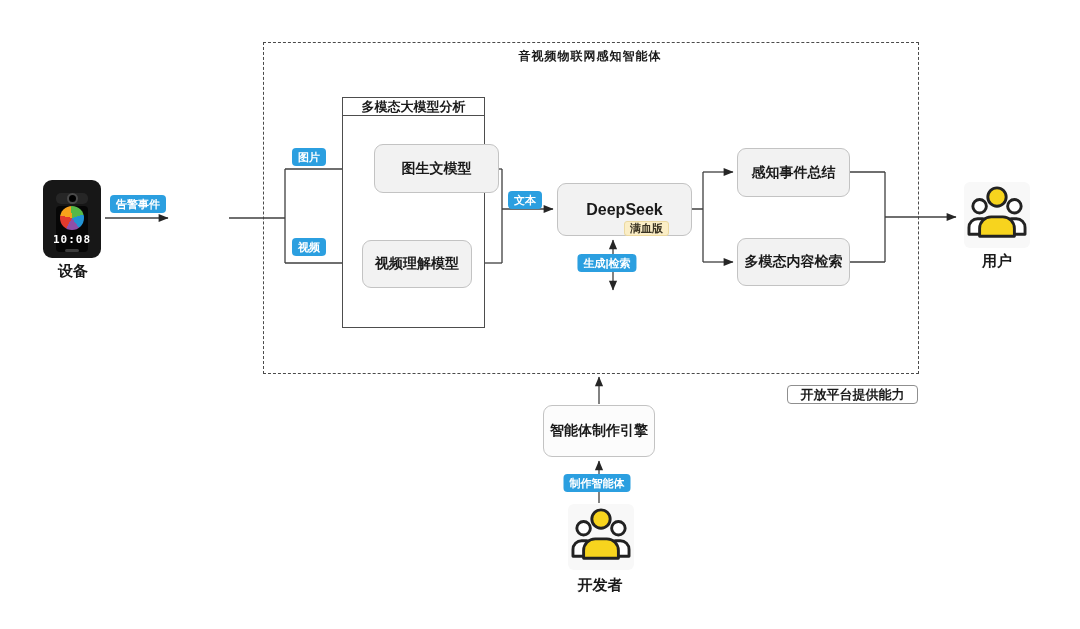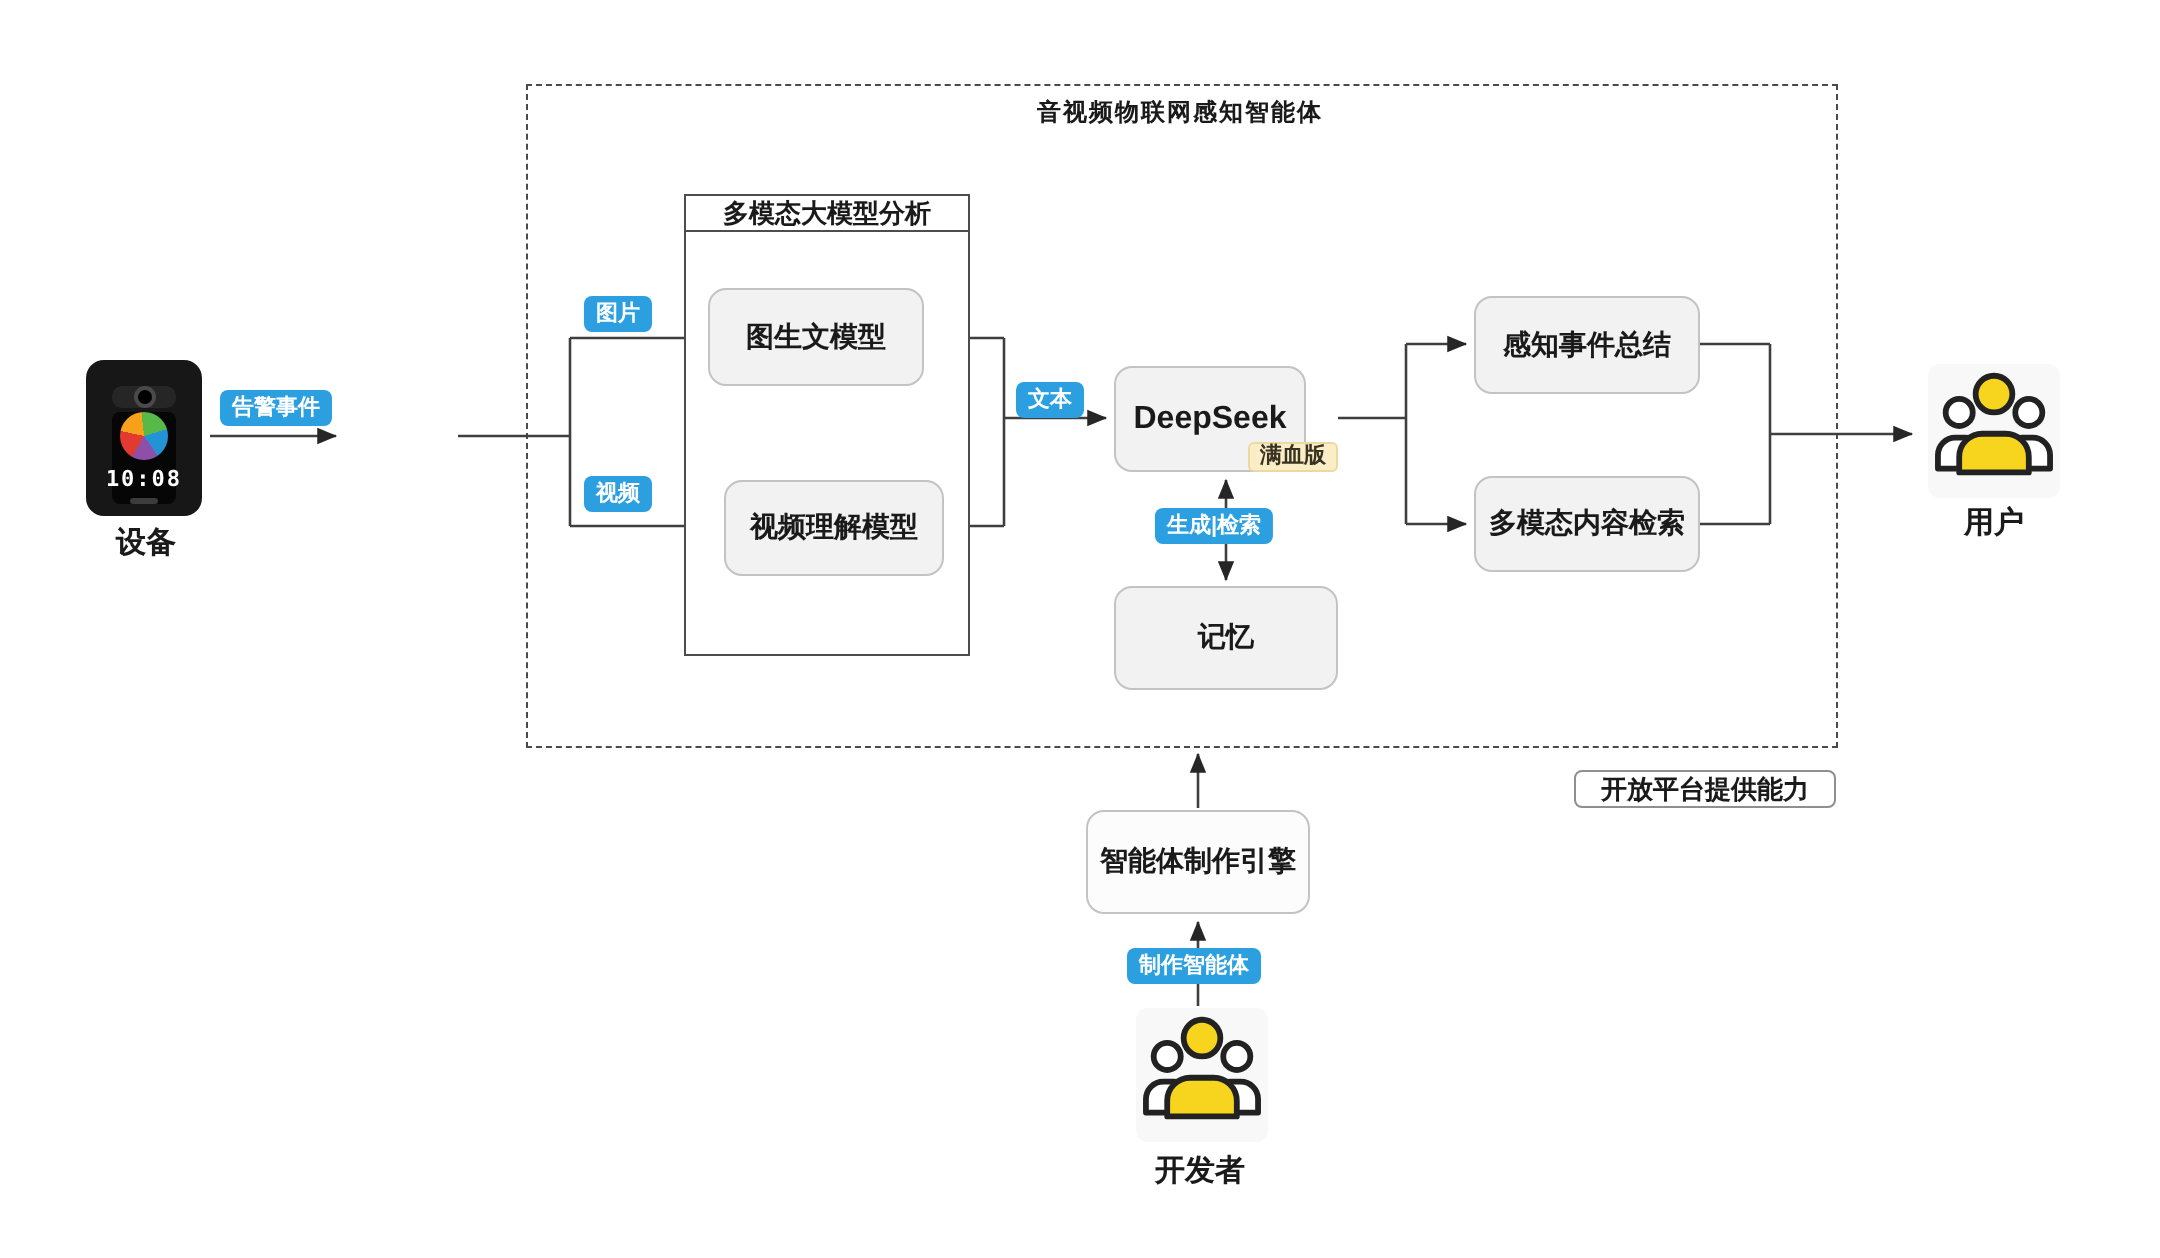--- a/index.html
+++ b/index.html
@@ -104,26 +104,25 @@
       <path d="M599 404 V377" marker-end="url(#ah)"></path>
     </g>
   </svg>
 
   <div class="agent-box"></div>
   <div class="agent-title">音视频物联网感知智能体</div>
 
   <div class="analysis-group">
     <div class="analysis-header">多模态大模型分析</div>
   </div>
-  <div class="node" style="left:354px;top:144px;width:108px;height:49px;">图生文模型</div>
+  <div class="node" style="left:374px;top:144px;width:125px;height:49px;">图生文模型</div>
   <div class="node" style="left:362px;top:240px;width:110px;height:48px;">视频理解模型</div>
 
-  <div class="node deepseek" style="left:557px;top:183px;width:96px;height:53px;text-align:right;">DeepSeek</div>
+  <div class="node deepseek" style="left:557px;top:183px;width:135px;height:53px;text-align:right;">DeepSeek</div>
   <div class="badge yellow" style="left:624px;top:221px;">满血版</div>
-  <div class="node" style="left:557px;top:293px;width:112px;height:52px;">记忆</div>
 
   <div class="node" style="left:737px;top:148px;width:113px;height:49px;">感知事件总结</div>
   <div class="node" style="left:737px;top:238px;width:113px;height:48px;">多模态内容检索</div>
 
   <div class="badge" style="left:110px;top:195px;">告警事件</div>
   <div class="badge" style="left:292px;top:148px;">图片</div>
   <div class="badge" style="left:292px;top:238px;">视频</div>
   <div class="badge" style="left:508px;top:191px;">文本</div>
   <div class="badge centered" style="left:607px;top:254px;">生成|检索</div>
   <div class="badge centered" style="left:597px;top:474px;">制作智能体</div>

